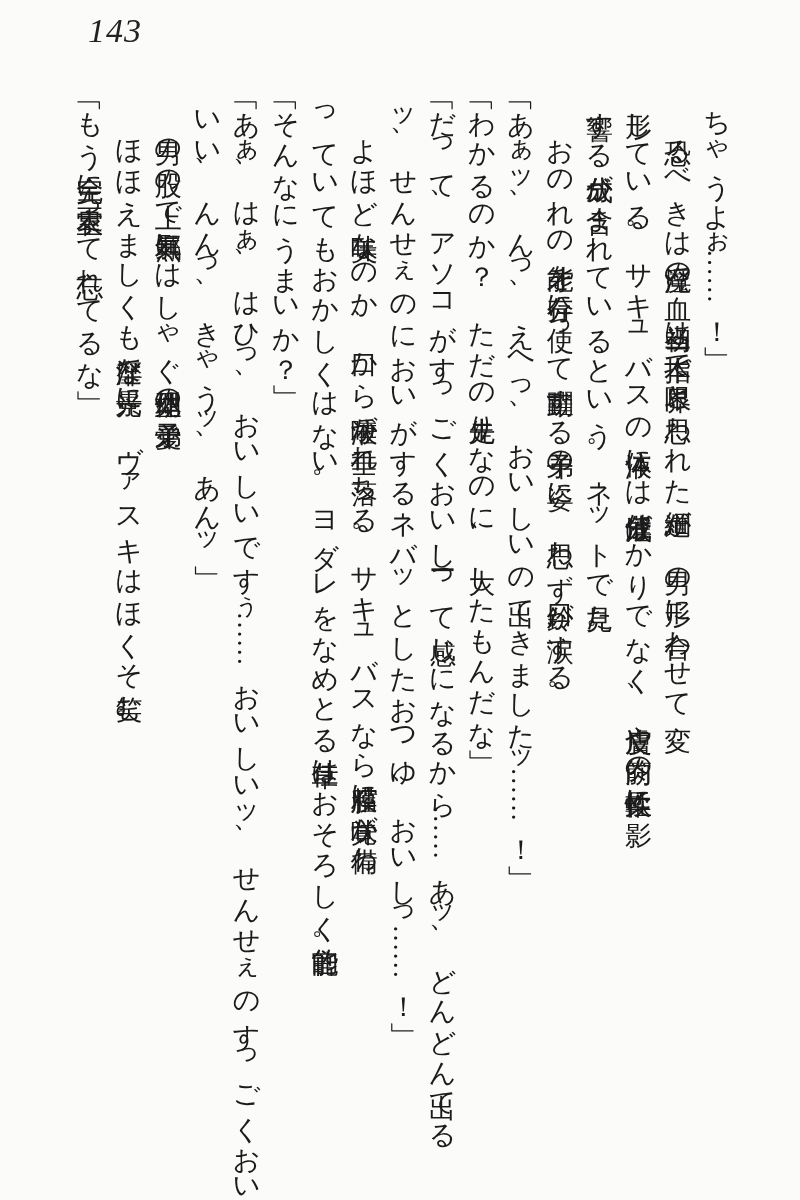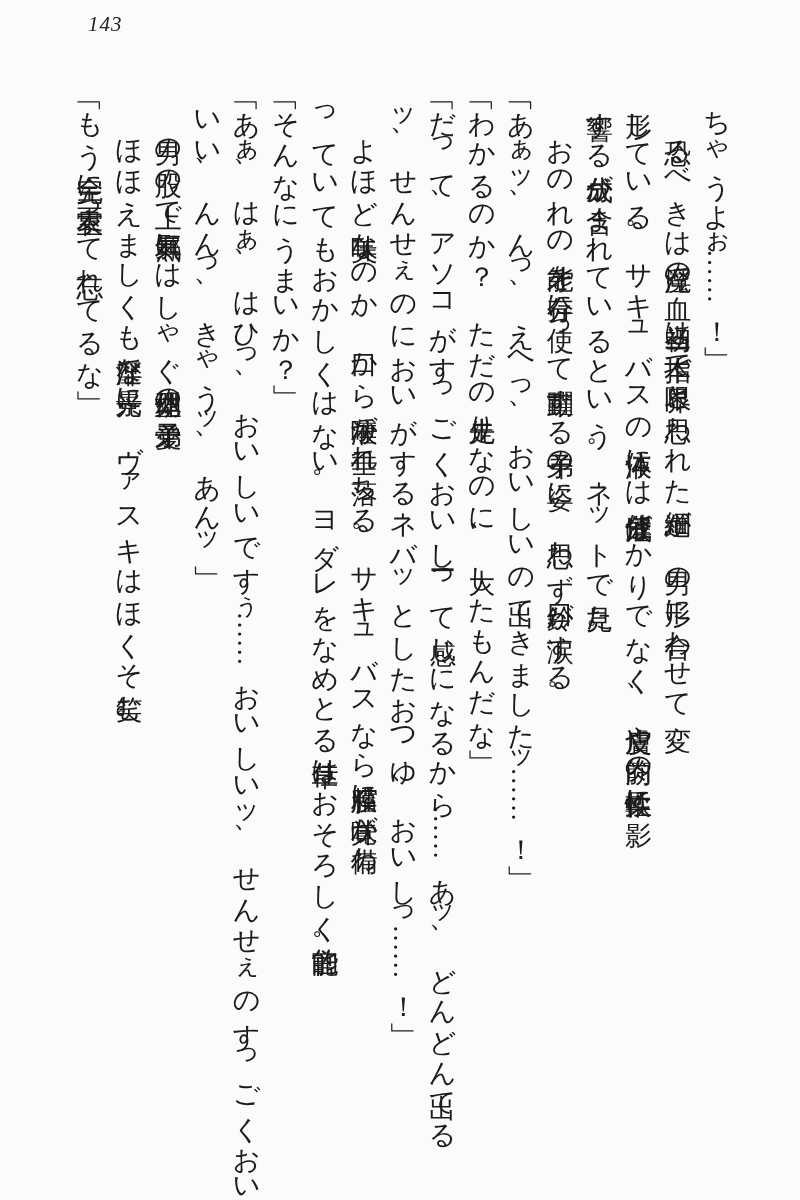--- a/index.html
+++ b/index.html
@@ -17,21 +17,21 @@
     height: 1200px;
     background: #fbfbfa;
     overflow: hidden;
     font-family: "Liberation Serif", "DejaVu Serif", serif;
     color: #1b1b1b;
   }
   .page-number {
     position: absolute;
     top: 12px;
     left: 88px;
-    font-size: 21px;
+    font-size: 34px;
     font-style: italic;
     letter-spacing: 1px;
     color: #222;
   }
   .text-block {
     position: absolute;
     top: 93px;
     right: 64px;
     height: 1026px;
     writing-mode: vertical-rl;

